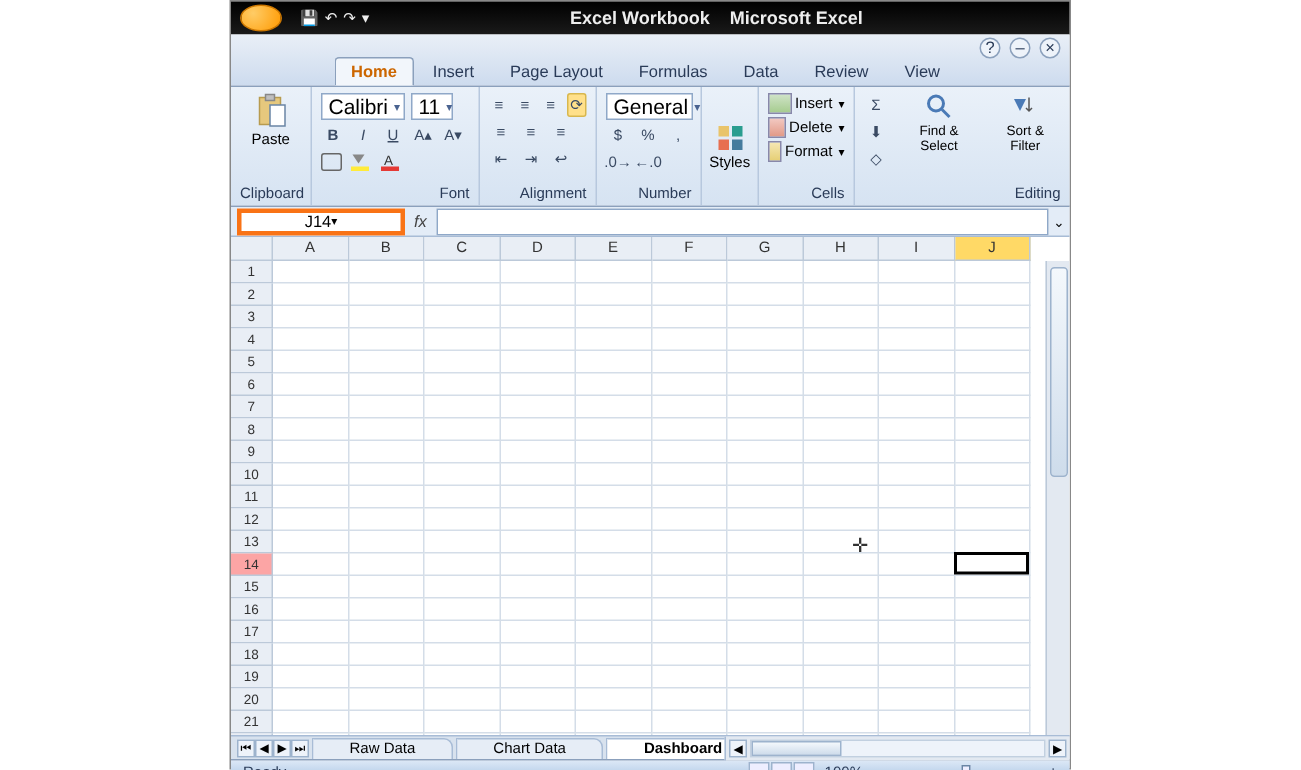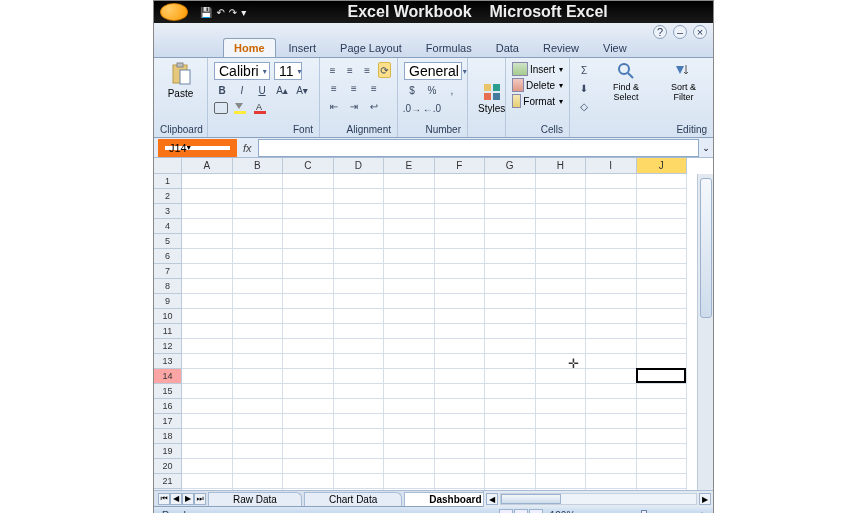--- a/index.html
+++ b/index.html
@@ -3,21 +3,21 @@
 <meta charset="utf-8">
 <style>
   * { box-sizing: border-box; margin: 0; padding: 0; font-family: Tahoma, Arial, sans-serif; user-select: none; }
   html, body { width: 867px; height: 513px; background: #fff; }
   .frame { position: absolute; top: 0; left: 153px; width: 561px; height: 513px; border: 1px solid #888; background:#fff; }
   .titlebar { height: 22px; background: linear-gradient(#000,#1a1a1a); display:flex; align-items:center; color:#eee; font-size:11px; }
   .title-left { display:flex; align-items:center; gap:6px; padding-left:6px; }
   .office-btn { width:28px; height:18px; background: radial-gradient(circle at 30% 30%, #ffcc66, #ff9900); border-radius:50%; border:1px solid #cc7700; }
   .qat { display:flex; align-items:center; gap:4px; margin-left:6px; }
   .qat span { font-size:10px; color:#eee; }
-  .title-center { flex:1; text-align:center; font-weight:bold; font-size:16px; }
+  .title-center { flex:1; text-align:center; font-weight:bold; font-size:12px; }
   .win-controls { display:flex; gap:2px; padding-right:4px; }
   .tabs { height:35px; background: linear-gradient(#e9eff7,#cddbee); display:flex; align-items:flex-end; border-bottom:1px solid #8ba0bc; padding-left:69px; gap:2px; position:relative;}
   .tab { font-size:11px; padding:3px 10px; color:#2a3b58; cursor:pointer; border:1px solid transparent; border-bottom:none; }
   .tab.active { background:#f2f6fb; border-color:#8ba0bc; border-top-left-radius:3px; border-top-right-radius:3px; color:#cc6600; font-weight:bold;}
   .help-ctrls { position:absolute; right:6px; top:2px; display:flex; gap:6px; font-size:11px; color:#2a3b58; }
   .help-ctrls span { width:14px; height:14px; display:inline-flex; align-items:center; justify-content:center; border:1px solid #8ba0bc; border-radius:50%; background:#eef3fa; }
   .ribbon { height:80px; background: linear-gradient(#eaf1f9,#d6e3f2); border-bottom:1px solid #8ba0bc; display:flex; font-size:10px; }
   .rgroup { border-right:1px solid #b7c8de; display:flex; flex-direction:column; padding:4px 6px 2px 6px; justify-content:space-between; }
   .rgroup-title { text-align:right; font-size:10px; color:#2a3b58; }
   .rg-body { flex:1; display:flex; flex-direction:column; gap:2px; }
@@ -27,21 +27,21 @@
   .bigicon { width:24px; height:24px; }
   .combo { height:18px; border:1px solid #8fa8c8; background:#fff; display:inline-flex; align-items:center; font-size:14px; padding:0 4px; }
   .combo::after { content:"▾"; font-size:8px; margin-left:4px; color:#4a6390;}
   .cells-label { font-size:10px; display:flex; align-items:center; gap:2px; }
   .cells-label::after { content:"▾"; font-size:8px; margin-left:2px; }
   .cells-ico { width:16px; height:14px; display:inline-block; border:1px solid #88a; }
   .cells-ico.ins { background:linear-gradient(#cfe3c7,#a6cc8f);}
   .cells-ico.del { background:linear-gradient(#f2c9c2,#e29986);}
   .cells-ico.fmt { background:linear-gradient(#f5e7b4,#e6cf75);}
   .namebox-row { height:20px; background:#e3ecf7; border-bottom:1px solid #a8bcd6; display:flex; align-items:center; font-size:11px; }
-  .namebox { width:79px; height:18px; border:7px solid #f97316; background:#fff; margin-left:4px; display:flex; align-items:center; justify-content:flex-start; padding:0 4px;}
+  .namebox { width:112px; height:18px; border:3px solid #f97316; background:#fff; margin-left:4px; display:flex; align-items:center; justify-content:center; padding:0 4px;}
   .namebox span.dd { font-size:8px; }
   .fxlabel { margin:0 6px; font-style:italic; font-size:11px; color:#444;}
   .formula { flex:1; height:18px; border:1px solid #8fa8c8; background:#fff; }
   .grid-area { position:relative; height:332px; background:#fff; overflow:hidden;}
   .corner { position:absolute; top:0; left:0; width:28px; height:16px; background:#e9eef5; border-right:1px solid #bcc9d9; border-bottom:1px solid #bcc9d9;}
   .colheads { position:absolute; top:0; left:28px; height:16px; display:flex;}
   .colhead { width:50.5px; height:16px; background:#e9eef5; border-right:1px solid #bcc9d9; border-bottom:1px solid #bcc9d9; text-align:center; font-size:10px; color:#333; line-height:16px;}
   .colhead.active { background:#ffd966; }
   .rowheads { position:absolute; top:16px; left:0; width:28px; display:flex; flex-direction:column;}
   .rowhead { height:15px; background:#e9eef5; border-right:1px solid #bcc9d9; border-bottom:1px solid #bcc9d9; font-size:9px; text-align:center; color:#333; line-height:15px;}
@@ -191,21 +191,21 @@
         </div>
         <div class="row">
           <span class="iconbtn">.0→</span>
           <span class="iconbtn">←.0</span>
         </div>
       </div>
       <div class="rgroup-title">Number</div>
     </div>
 
     <div class="rgroup" style="width:38px;">
-      <div class="rg-body" style="align-items:flex-start;justify-content:center;">
+      <div class="rg-body" style="align-items:center;justify-content:center;">
         <div class="bigbtn">
           <svg class="svgico" viewBox="0 0 18 18">
               <rect x="1" y="1" width="7" height="7" fill="#e9c46a"></rect>
               <rect x="10" y="1" width="7" height="7" fill="#2a9d8f"></rect>
               <rect x="1" y="10" width="7" height="7" fill="#e76f51"></rect>
               <rect x="10" y="10" width="7" height="7" fill="#457b9d"></rect>
             </svg>
           <span>Styles</span>
         </div>
       </div>

